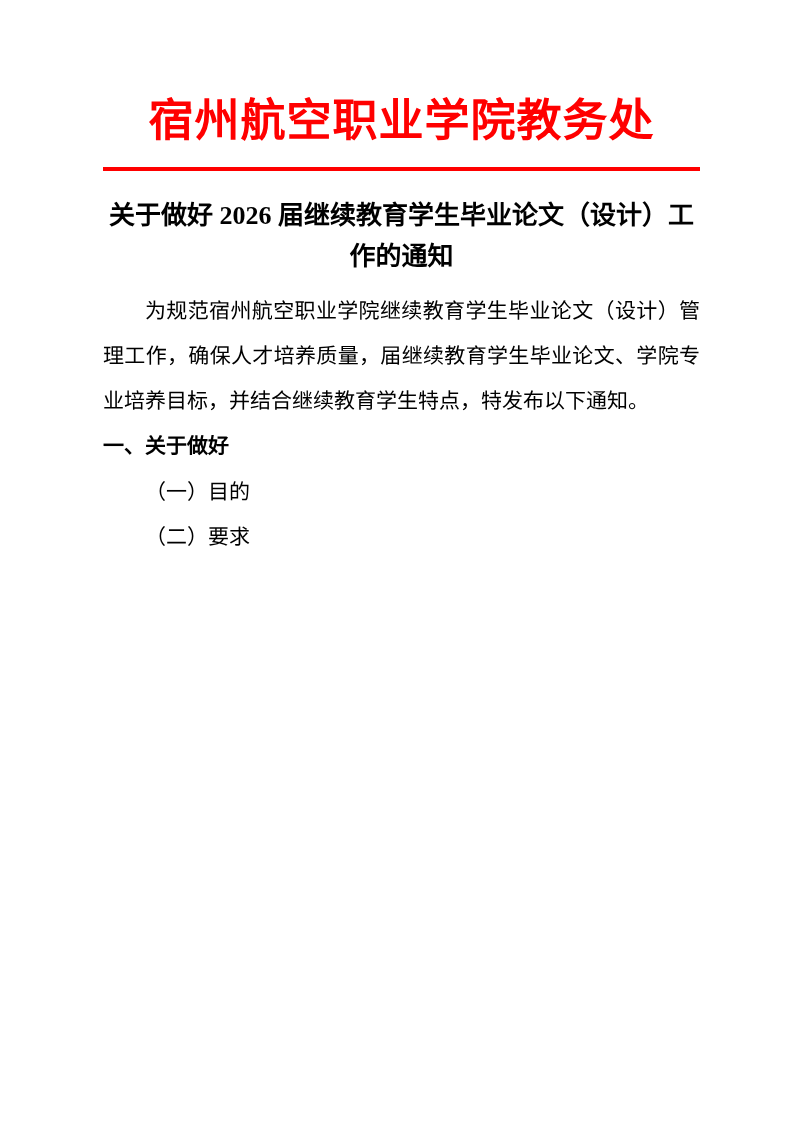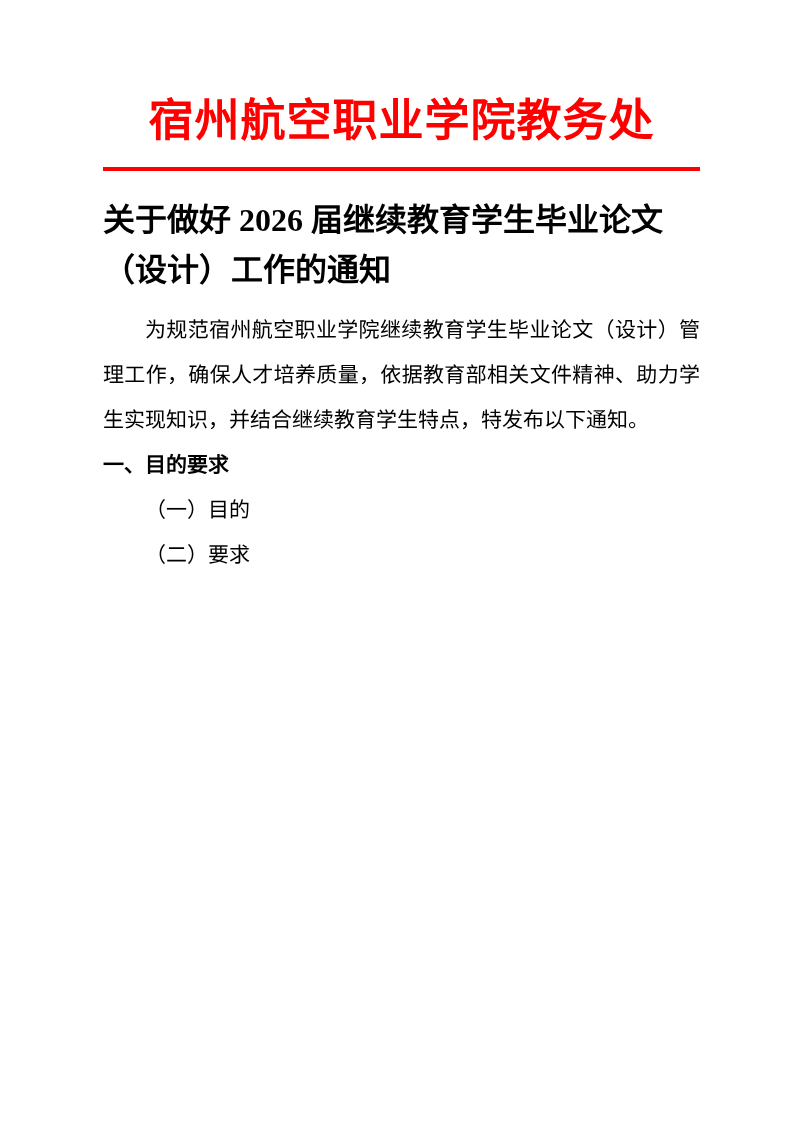--- a/index.html
+++ b/index.html
@@ -37,23 +37,23 @@
     margin-top: 35px;
     letter-spacing: 0.5px;
   }
   .red-rule {
     height: 4px;
     background: #ff0000;
     margin-top: 21px;
     border: none;
   }
   .doc-title {
-    text-align: left;
+    text-align: center;
     font-weight: bold;
-    font-size: 32px;
+    font-size: 26px;
     line-height: 1.55;
     margin-top: 25px;
   }
   .body-text {
     margin-top: 12px;
     font-size: 21px;
     text-align: justify;
   }
   .sec-p {
     margin: 0;
@@ -80,18 +80,18 @@
 
 <div class="page">
   <div class="letterhead">宿州航空职业学院教务处</div>
 
 
   <div class="red-rule"></div>
 
   <div class="doc-title">关于做好 2026 届继续教育学生毕业论文（设计）工作的通知</div>
 
   <div class="body-text" id="body-sections">
-      <p class="sec-p">为规范宿州航空职业学院继续教育学生毕业论文（设计）管理工作，确保人才培养质量，依据教育部相关文件精神、助力学生实现知识，并结合继续教育学生特点，特发布以下通知。</p>
-      <p class="sec-h1">一、目的要求</p>
+      <p class="sec-p">为规范宿州航空职业学院继续教育学生毕业论文（设计）管理工作，确保人才培养质量，届继续教育学生毕业论文、学院专业培养目标，并结合继续教育学生特点，特发布以下通知。</p>
+      <p class="sec-h1">一、关于做好</p>
       <p class="sec-h2">（一）目的</p>
       <p class="sec-h2">（二）要求</p>
     </div>
 </div>
 
 </body></html>

